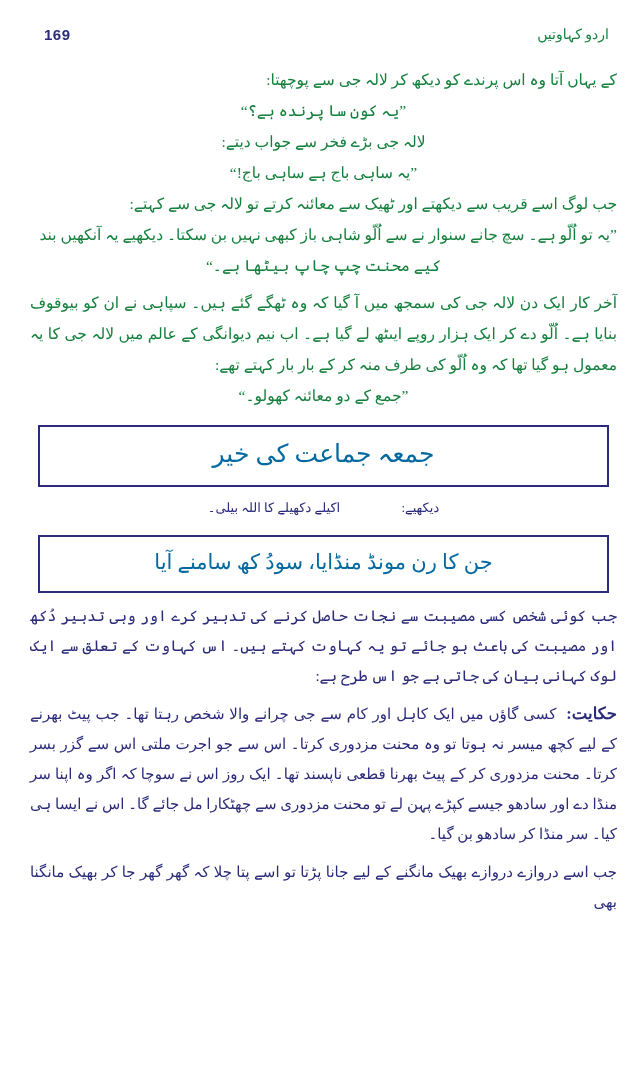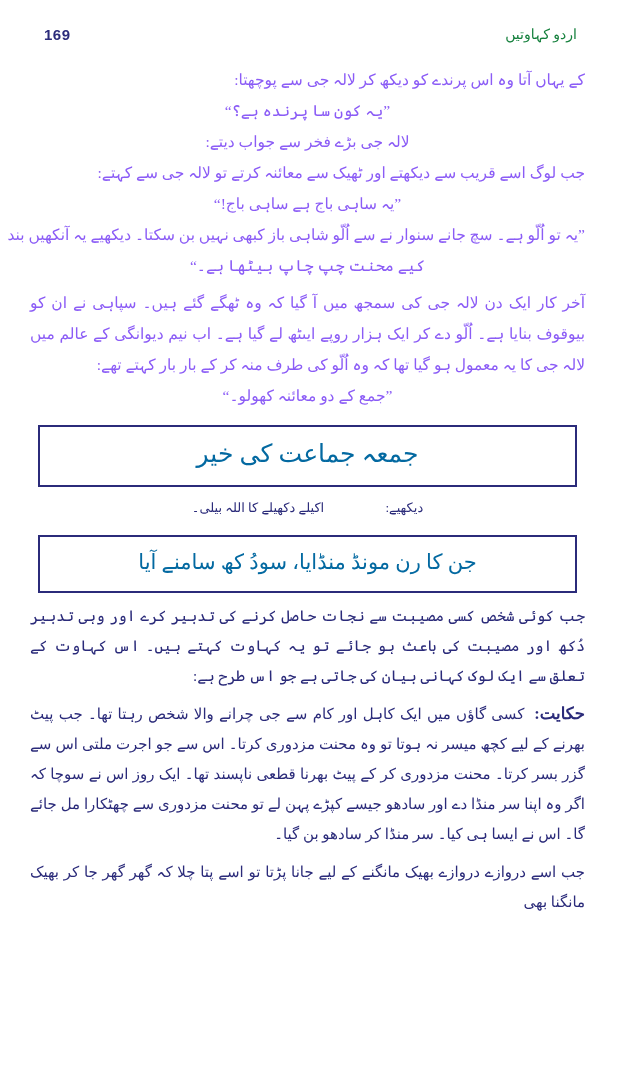--- a/index.html
+++ b/index.html
@@ -13,21 +13,21 @@
     font-family: "Liberation Serif", serif;
     color: #2b2b7a;
     position: relative;
     overflow: hidden;
   }
   .page {
     position: relative;
     width: 629px;
     height: 920px;
     box-sizing: border-box;
-    padding: 26px 44px 20px 30px;
+    padding: 26px 12px 20px 30px;
   }
   .hdr {
     display: flex;
     align-items: flex-start;
     justify-content: space-between;
     height: 34px;
   }
   .hdr-page-no {
     font-family: "Liberation Sans", sans-serif;
     font-weight: bold;
@@ -46,21 +46,21 @@
   .body-col {
     direction: rtl;
     text-align: right;
     margin-top: 4px;
   }
   .ln {
     direction: rtl;
     text-align: right;
     font-size: 15.5px;
     line-height: 31px;
-    color: #8b5cf6;
+    color: #15803d;
     white-space: nowrap;
   }
   .ln.just {
     text-align: justify;
     text-align-last: right;
     white-space: normal;
   }
   .ln.q {
     text-align: center;
   }
@@ -122,22 +122,22 @@
   <div class="hdr">
     <div class="hdr-page-no">169</div>
     <div class="hdr-book-title">اردو کہاوتیں</div>
   </div>
 
   <div class="body-col">
 
     <div class="ln">کے یہاں آتا وہ اس پرندے کو دیکھ کر لالہ جی سے پوچھتا:</div>
     <div class="ln q">”یہ کون سا پرندہ ہے؟“</div>
     <div class="ln" style="text-align:center;">لالہ جی بڑے فخر سے جواب دیتے:</div>
+    <div class="ln q">”یہ ساہی باج ہے ساہی باج!“</div>
     <div class="ln">جب لوگ اسے قریب سے دیکھتے اور ٹھیک سے معائنہ کرتے تو لالہ جی سے کہتے:</div>
-    <div class="ln q">”یہ ساہی باج ہے ساہی باج!“</div>
     <div class="ln">”یہ تو اُلّو ہے۔ سچ جانے سنوار نے سے اُلّو شاہی باز کبھی نہیں بن سکتا۔ دیکھیے یہ آنکھیں بند</div>
     <div class="ln" style="text-align:center;">کیے محنت چپ چاپ بیٹھا ہے۔“</div>
 
     <div class="para just ln blk">آخر کار ایک دن لالہ جی کی سمجھ میں آ گیا کہ وہ ٹھگے گئے ہیں۔ سپاہی نے ان کو بیوقوف بنایا ہے۔ اُلّو دے کر ایک ہزار روپے ایںٹھ لے گیا ہے۔ اب نیم دیوانگی کے عالم میں لالہ جی کا یہ معمول ہو گیا تھا کہ وہ اُلّو کی طرف منہ کر کے بار بار کہتے تھے:</div>
 
     <div class="ln q">”جمع کے دو معائنہ کھولو۔“</div>
 
     <div class="boxed-title">
       <div class="t">جمعہ جماعت کی خیر</div>
     </div>

